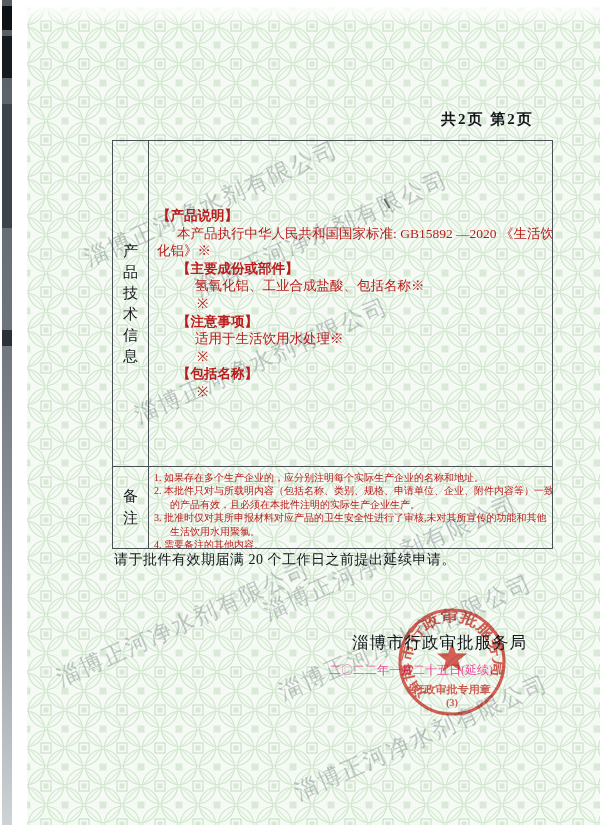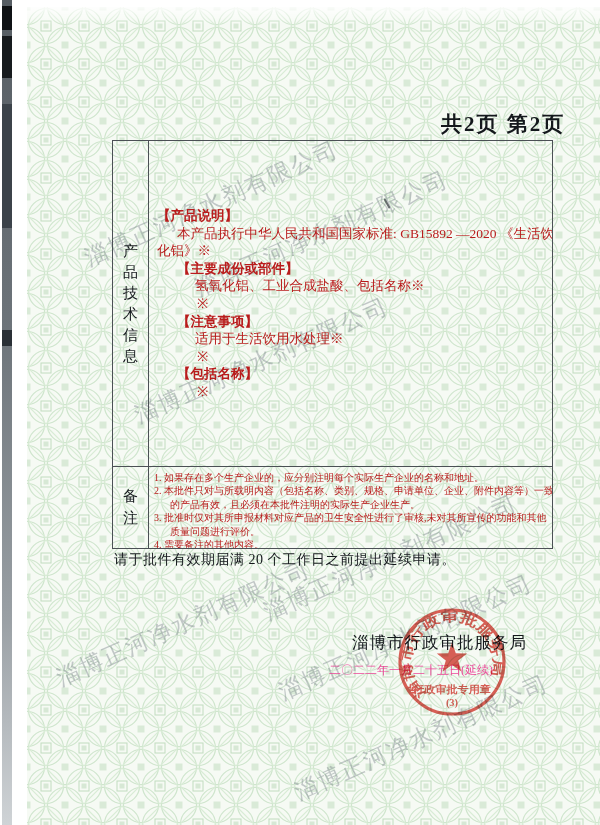--- a/index.html
+++ b/index.html
@@ -24,21 +24,21 @@
   .paper svg.pattern{position:absolute;left:0;top:0;width:100%;height:100%;}
   .paper .topfade{position:absolute;left:0;top:0;width:100%;height:18px;
     background:linear-gradient(180deg,rgba(255,255,255,.85),rgba(255,255,255,0));}
 
   
   .wm{position:absolute;white-space:nowrap;font-size:23px;letter-spacing:2px;
     color:rgba(120,128,136,0.42);transform:rotate(-24deg);transform-origin:0 50%;
     font-family:"Liberation Serif","DejaVu Serif",serif;z-index:1;pointer-events:none;}
 
   .abs{position:absolute;}
-  .page-indicator{left:441px;top:110px;font-size:21px;font-weight:bold;
+  .page-indicator{left:441px;top:110px;font-size:15px;font-weight:bold;
     letter-spacing:2px;color:#14181c;z-index:2;}
 
   
   .tbl{position:absolute;left:112px;width:441px;border:1.5px solid #4b5055;
     box-sizing:border-box;display:flex;z-index:2;background:transparent;}
   .tbl-product{top:140px;height:327px;}
   .tbl-remark{top:467px;height:82px;border-top:none;}
   .rowlabel{width:35px;flex:0 0 35px;border-right:1.5px solid #4b5055;
     display:flex;flex-direction:column;align-items:center;justify-content:center;
     font-size:15px;color:#14181c;}
@@ -144,21 +144,21 @@
   <div class="tbl tbl-remark">
     <div class="rowlabel">
       <span>备</span>
       <span>注</span>
     </div>
     <div class="cellcontent">
       <div class="line i0">1. 如果存在多个生产企业的，应分别注明每个实际生产企业的名称和地址。</div>
       <div class="line i0">2. 本批件只对与所载明内容（包括名称、类别、规格、申请单位、企业、附件内容等）一致</div>
       <div class="line r1">的产品有效，且必须在本批件注明的实际生产企业生产。</div>
       <div class="line i0">3. 批准时仅对其所申报材料对应产品的卫生安全性进行了审核,未对其所宣传的功能和其他</div>
-      <div class="line r1">质量问题进行评价。</div>
+      <div class="line r1">生活饮用水用聚氯。</div>
       <div class="line i0">4. 需要备注的其他内容。</div>
     </div>
   </div>
 
   <div class="abs renewal">请于批件有效期届满 20 个工作日之前提出延续申请。</div>
 
   <div class="abs issuer-name">淄博市行政审批服务局</div>
   <div class="abs issuer-date">二〇二二年一月二十五日(延续)</div>
 
   <svg class="abs seal" viewBox="0 0 124 124" xmlns="http://www.w3.org/2000/svg">

